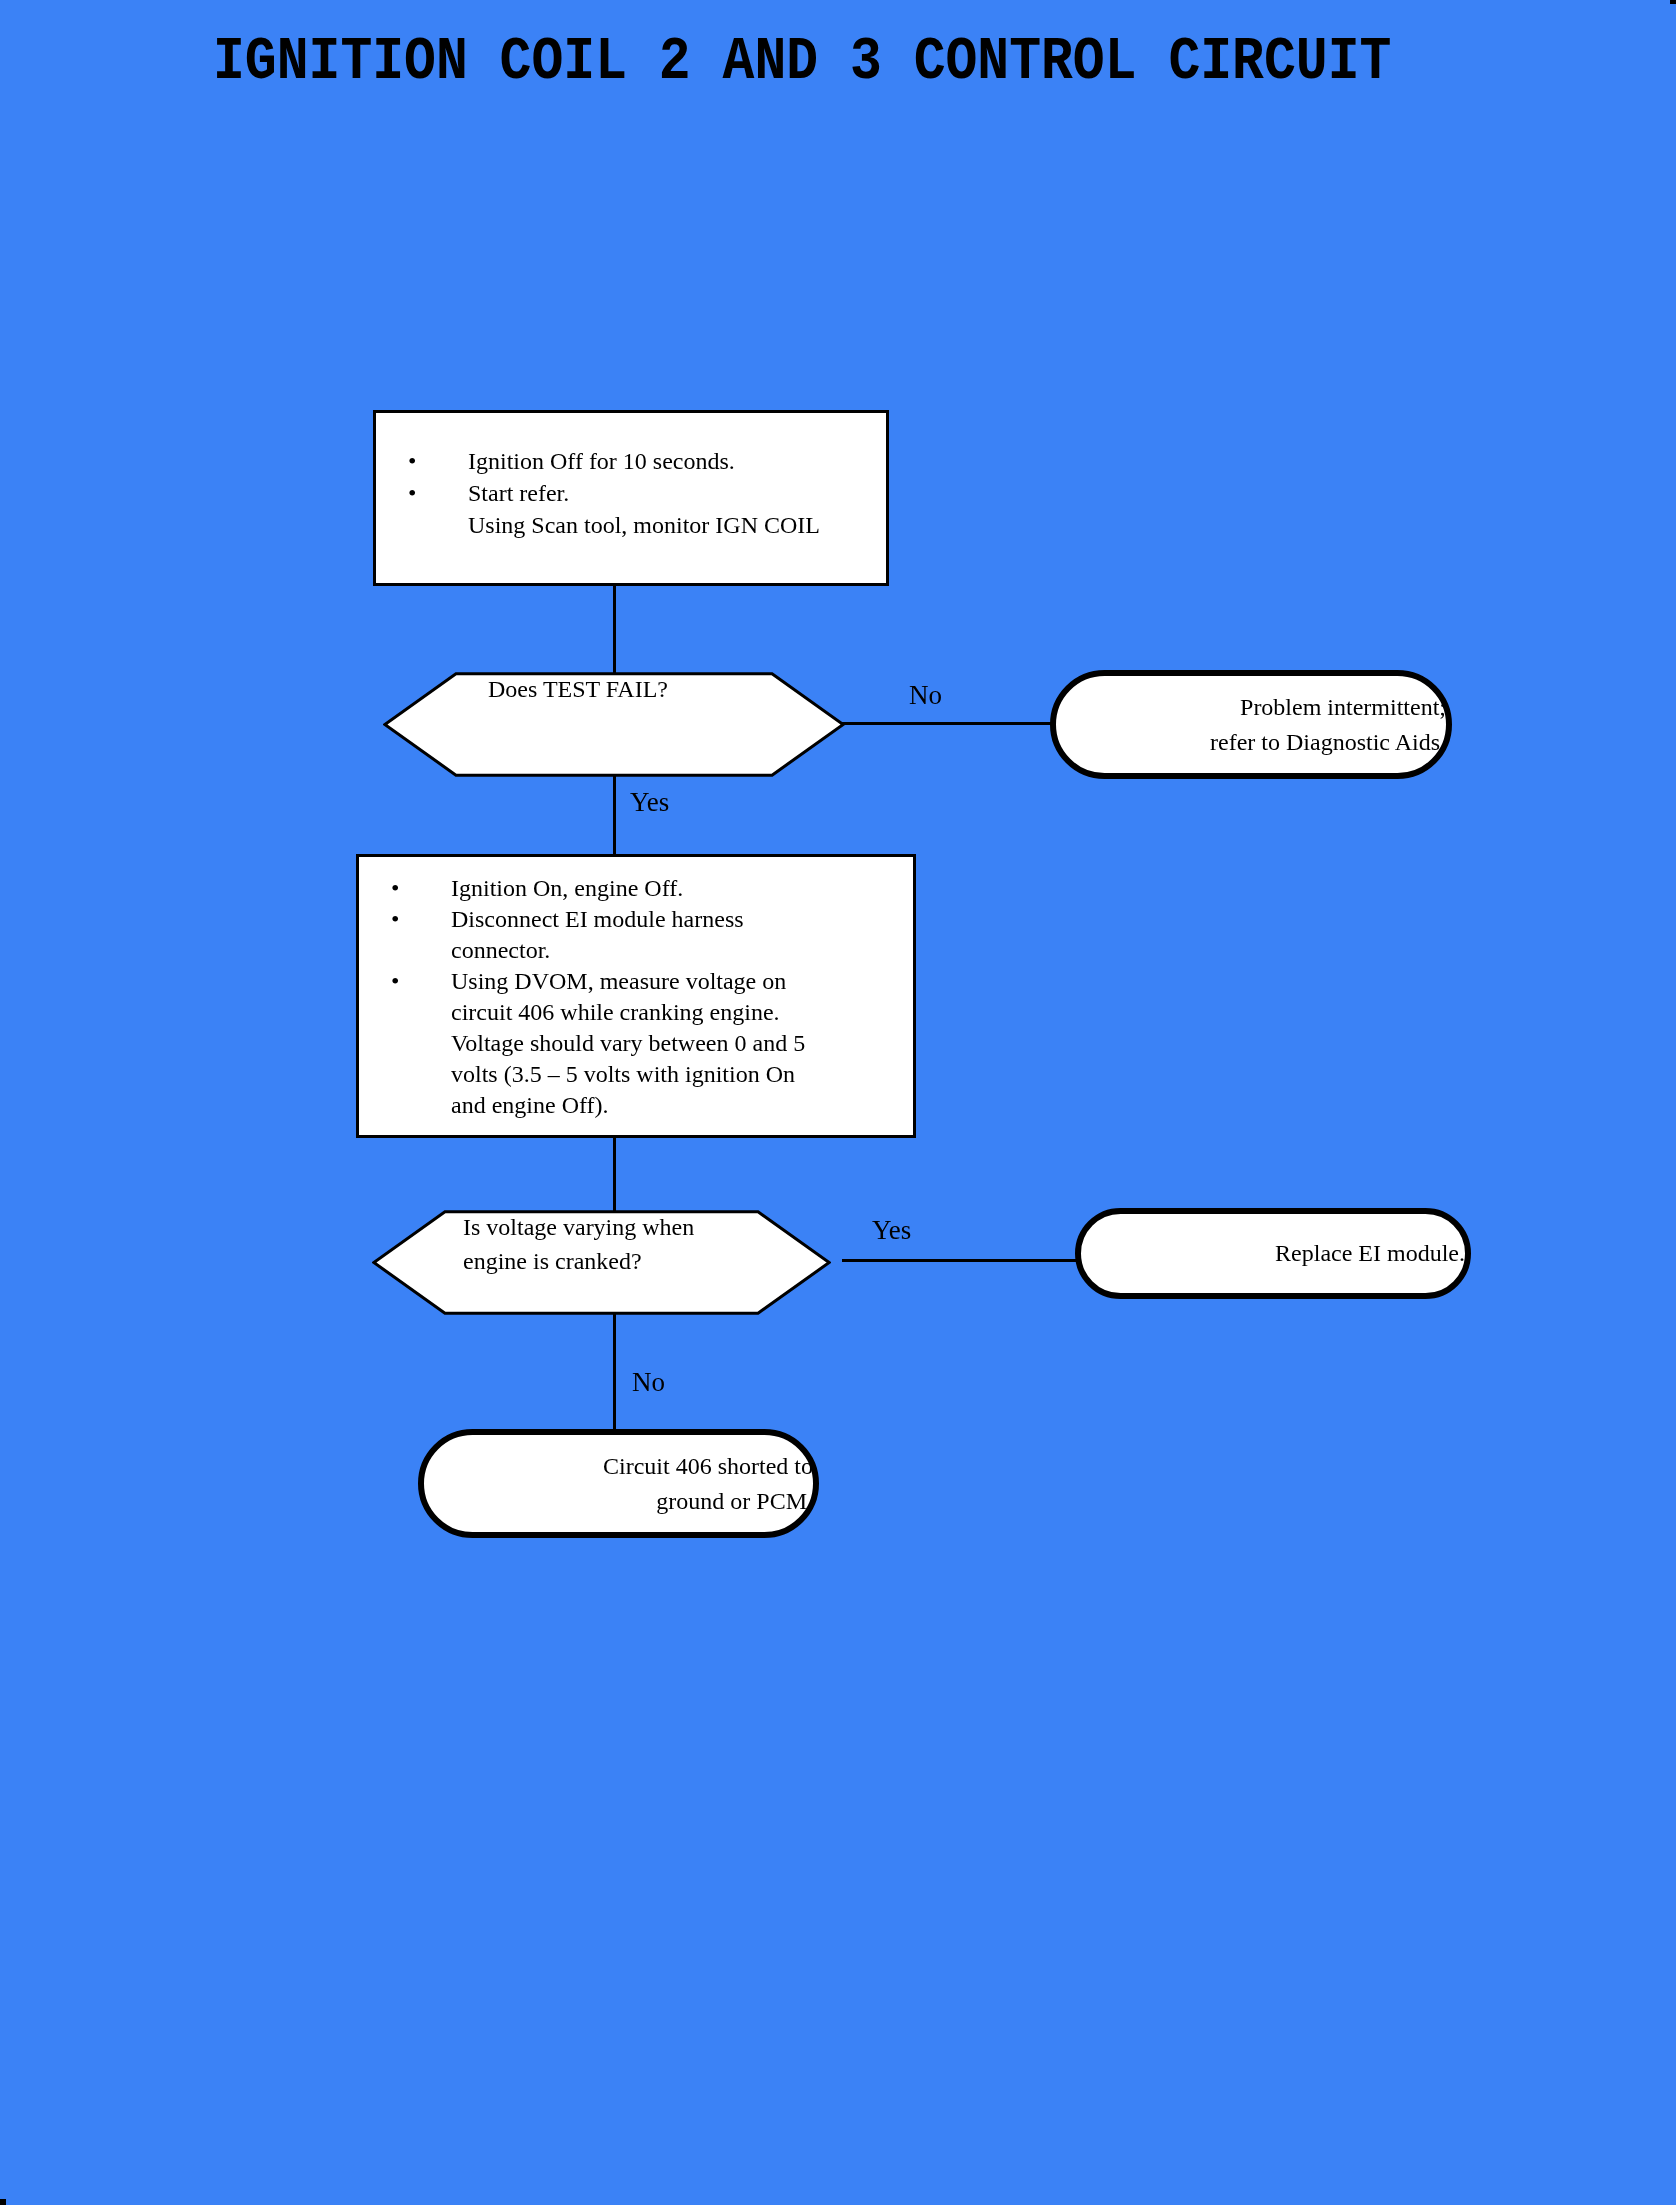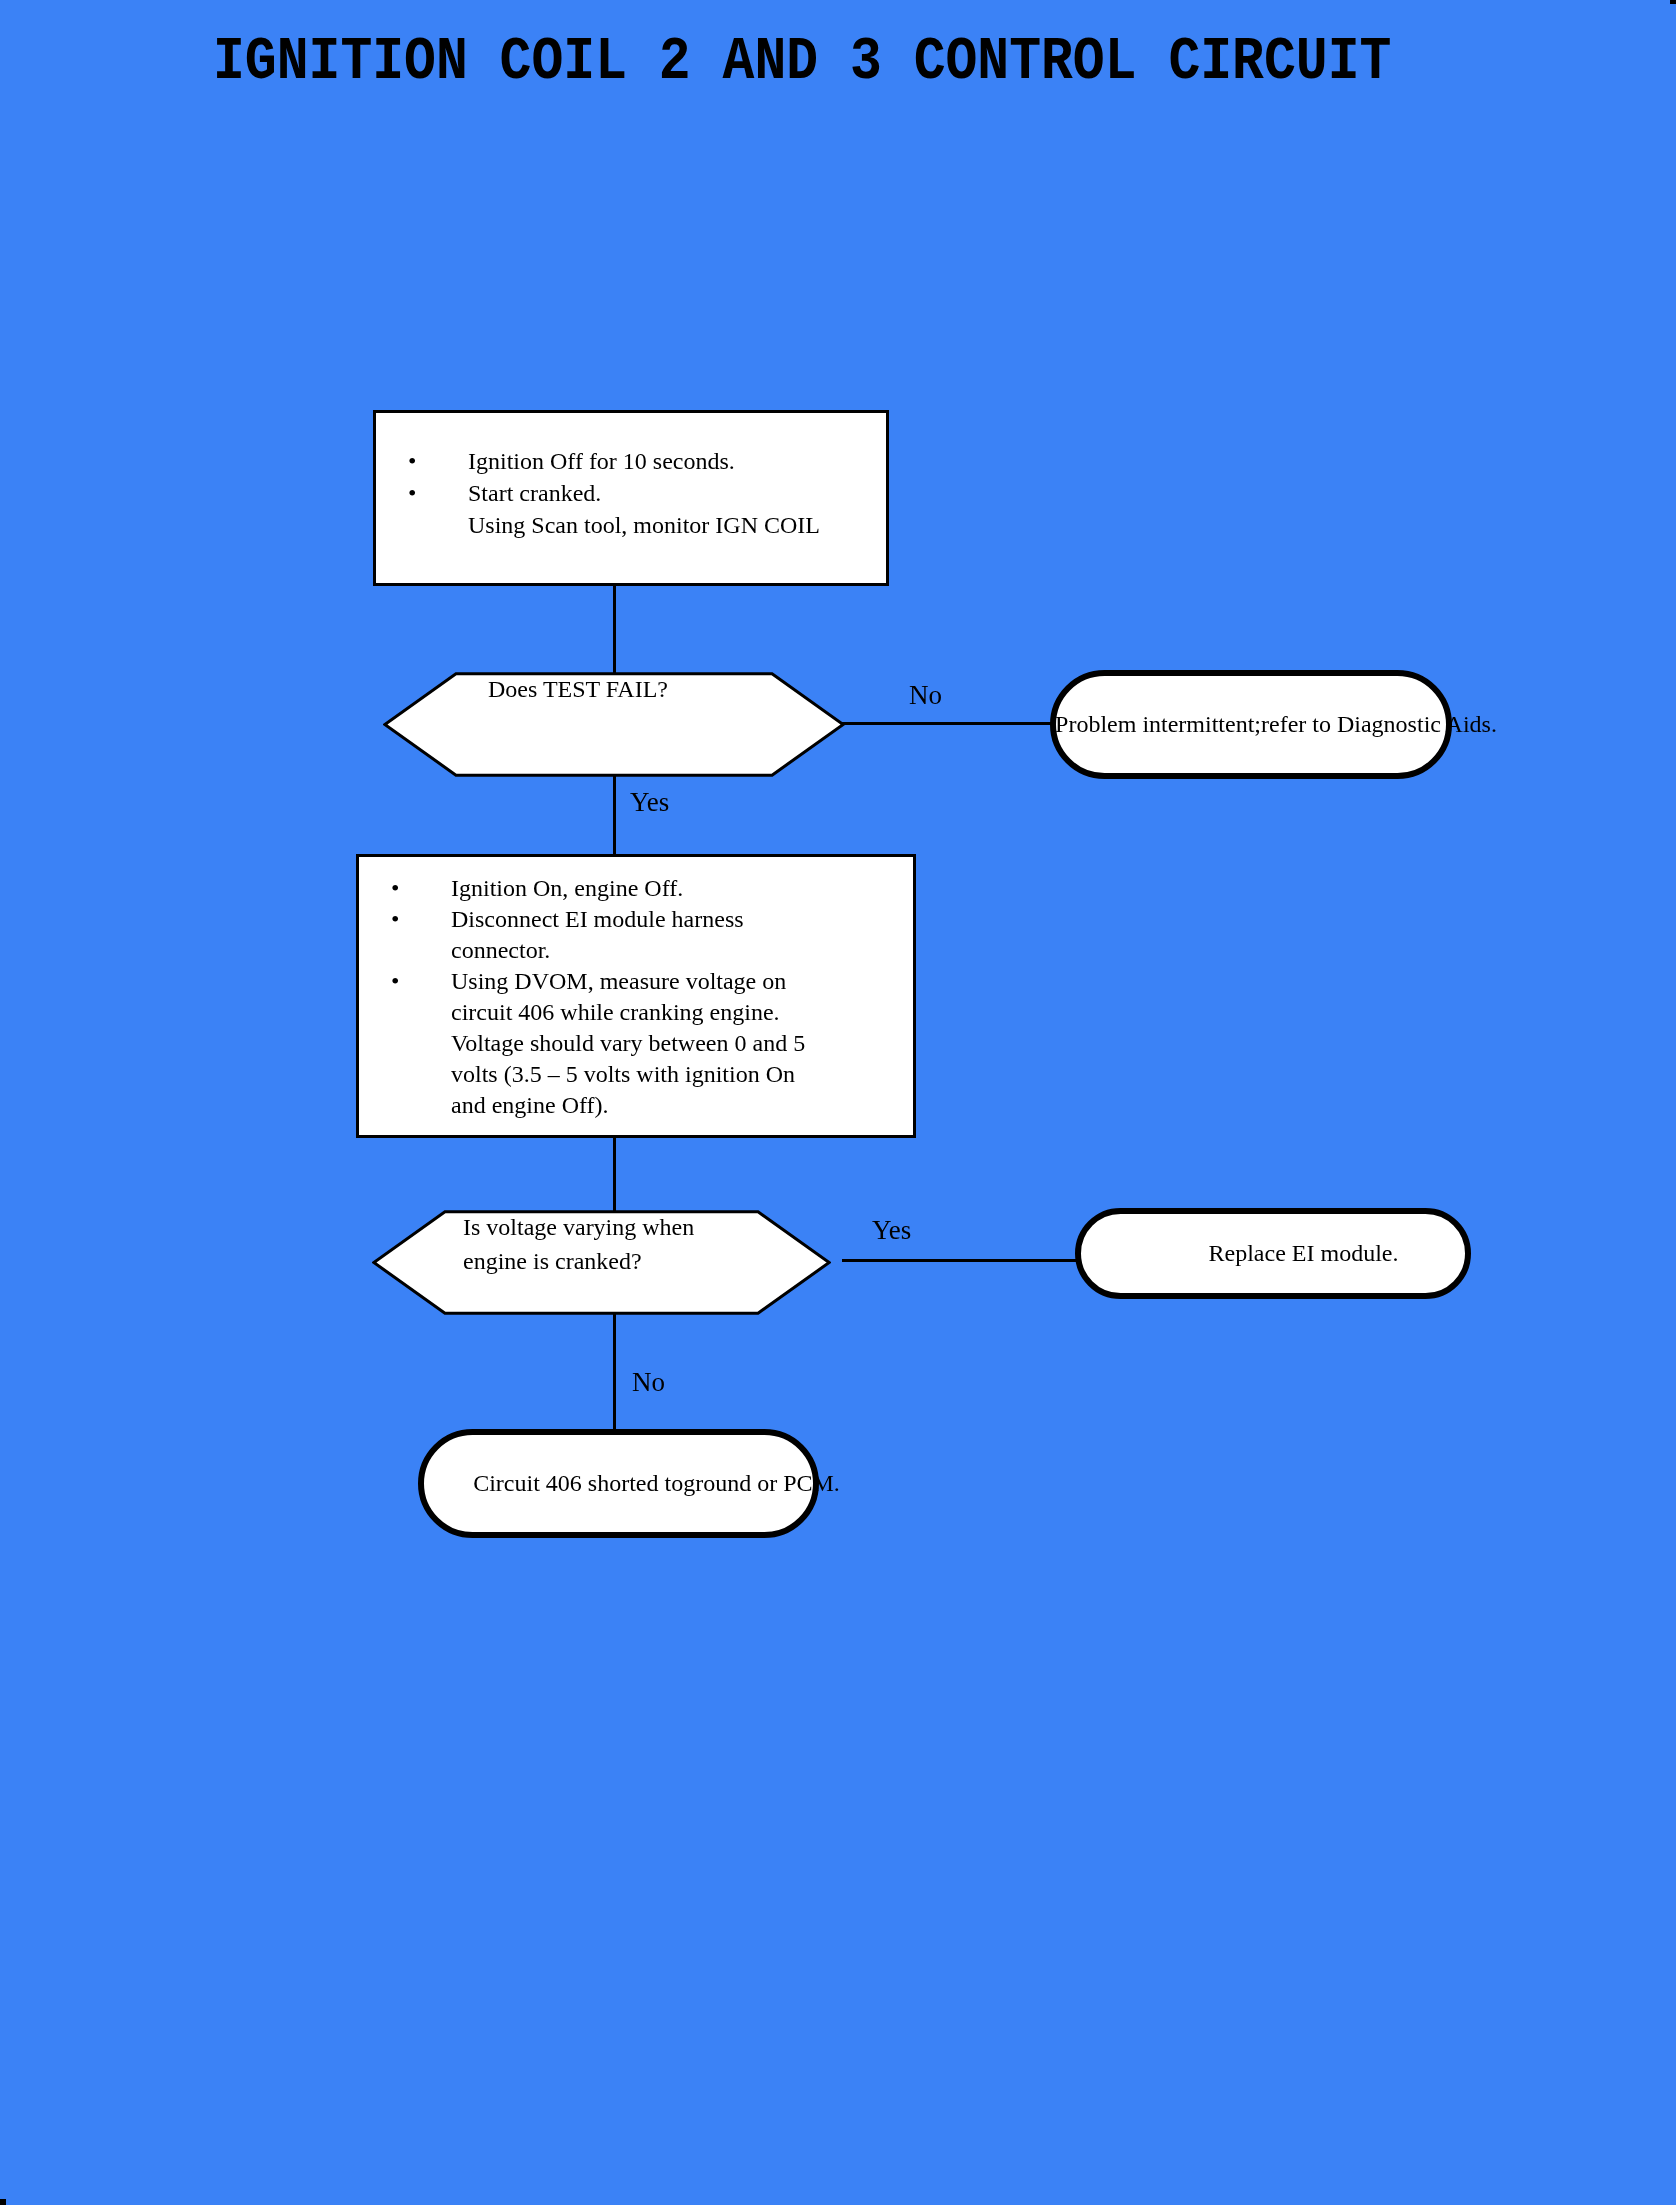--- a/index.html
+++ b/index.html
@@ -51,21 +51,21 @@
     font-size:24px;line-height:34px;box-sizing:border-box;
   }
   .hex1 .hexlabel{padding-left:105px;}
   .hex2 .hexlabel{padding-left:91px;}
   
   .stadium{
     border:6.7px solid #000;
     border-radius:58px;
     background:#fff;
     box-sizing:border-box;
-    display:flex;justify-content:center;align-items:center;
+    display:flex;flex-direction:column;justify-content:center;align-items:flex-end;
     font-size:24px;line-height:35px;
   }
   .stad1{left:1050px;top:670px;width:402px;height:109px;padding-left:50px;}
   .stad2{left:1075px;top:1208px;width:396px;height:91px;padding-left:61px;}
   .stad3{left:418px;top:1429px;width:401px;height:109px;padding-left:76px;}
   
   .vline{width:3px;background:#000;}
   .hline{height:3px;background:#000;}
   .v1{left:613px;top:585px;height:88px;}
   .v2{left:613px;top:774px;height:81px;}
@@ -93,21 +93,21 @@
   <div class="abs title">IGNITION COIL 2 AND 3 CONTROL CIRCUIT</div>
 
   <div class="abs pbox box1">
     <div class="inner">
       <div class="trow">
         <span class="bcell">•</span>
         <span class="tcell">Ignition Off for 10 seconds.</span>
       </div>
       <div class="trow">
         <span class="bcell">•</span>
-        <span class="tcell">Start cranked.</span>
+        <span class="tcell">Start refer.</span>
       </div>
       <div class="trow">
         <span class="bcell"></span>
         <span class="tcell">Using Scan tool, monitor IGN COIL</span>
       </div>
     </div>
   </div>
 
   <div class="abs vline v1"></div>
 

